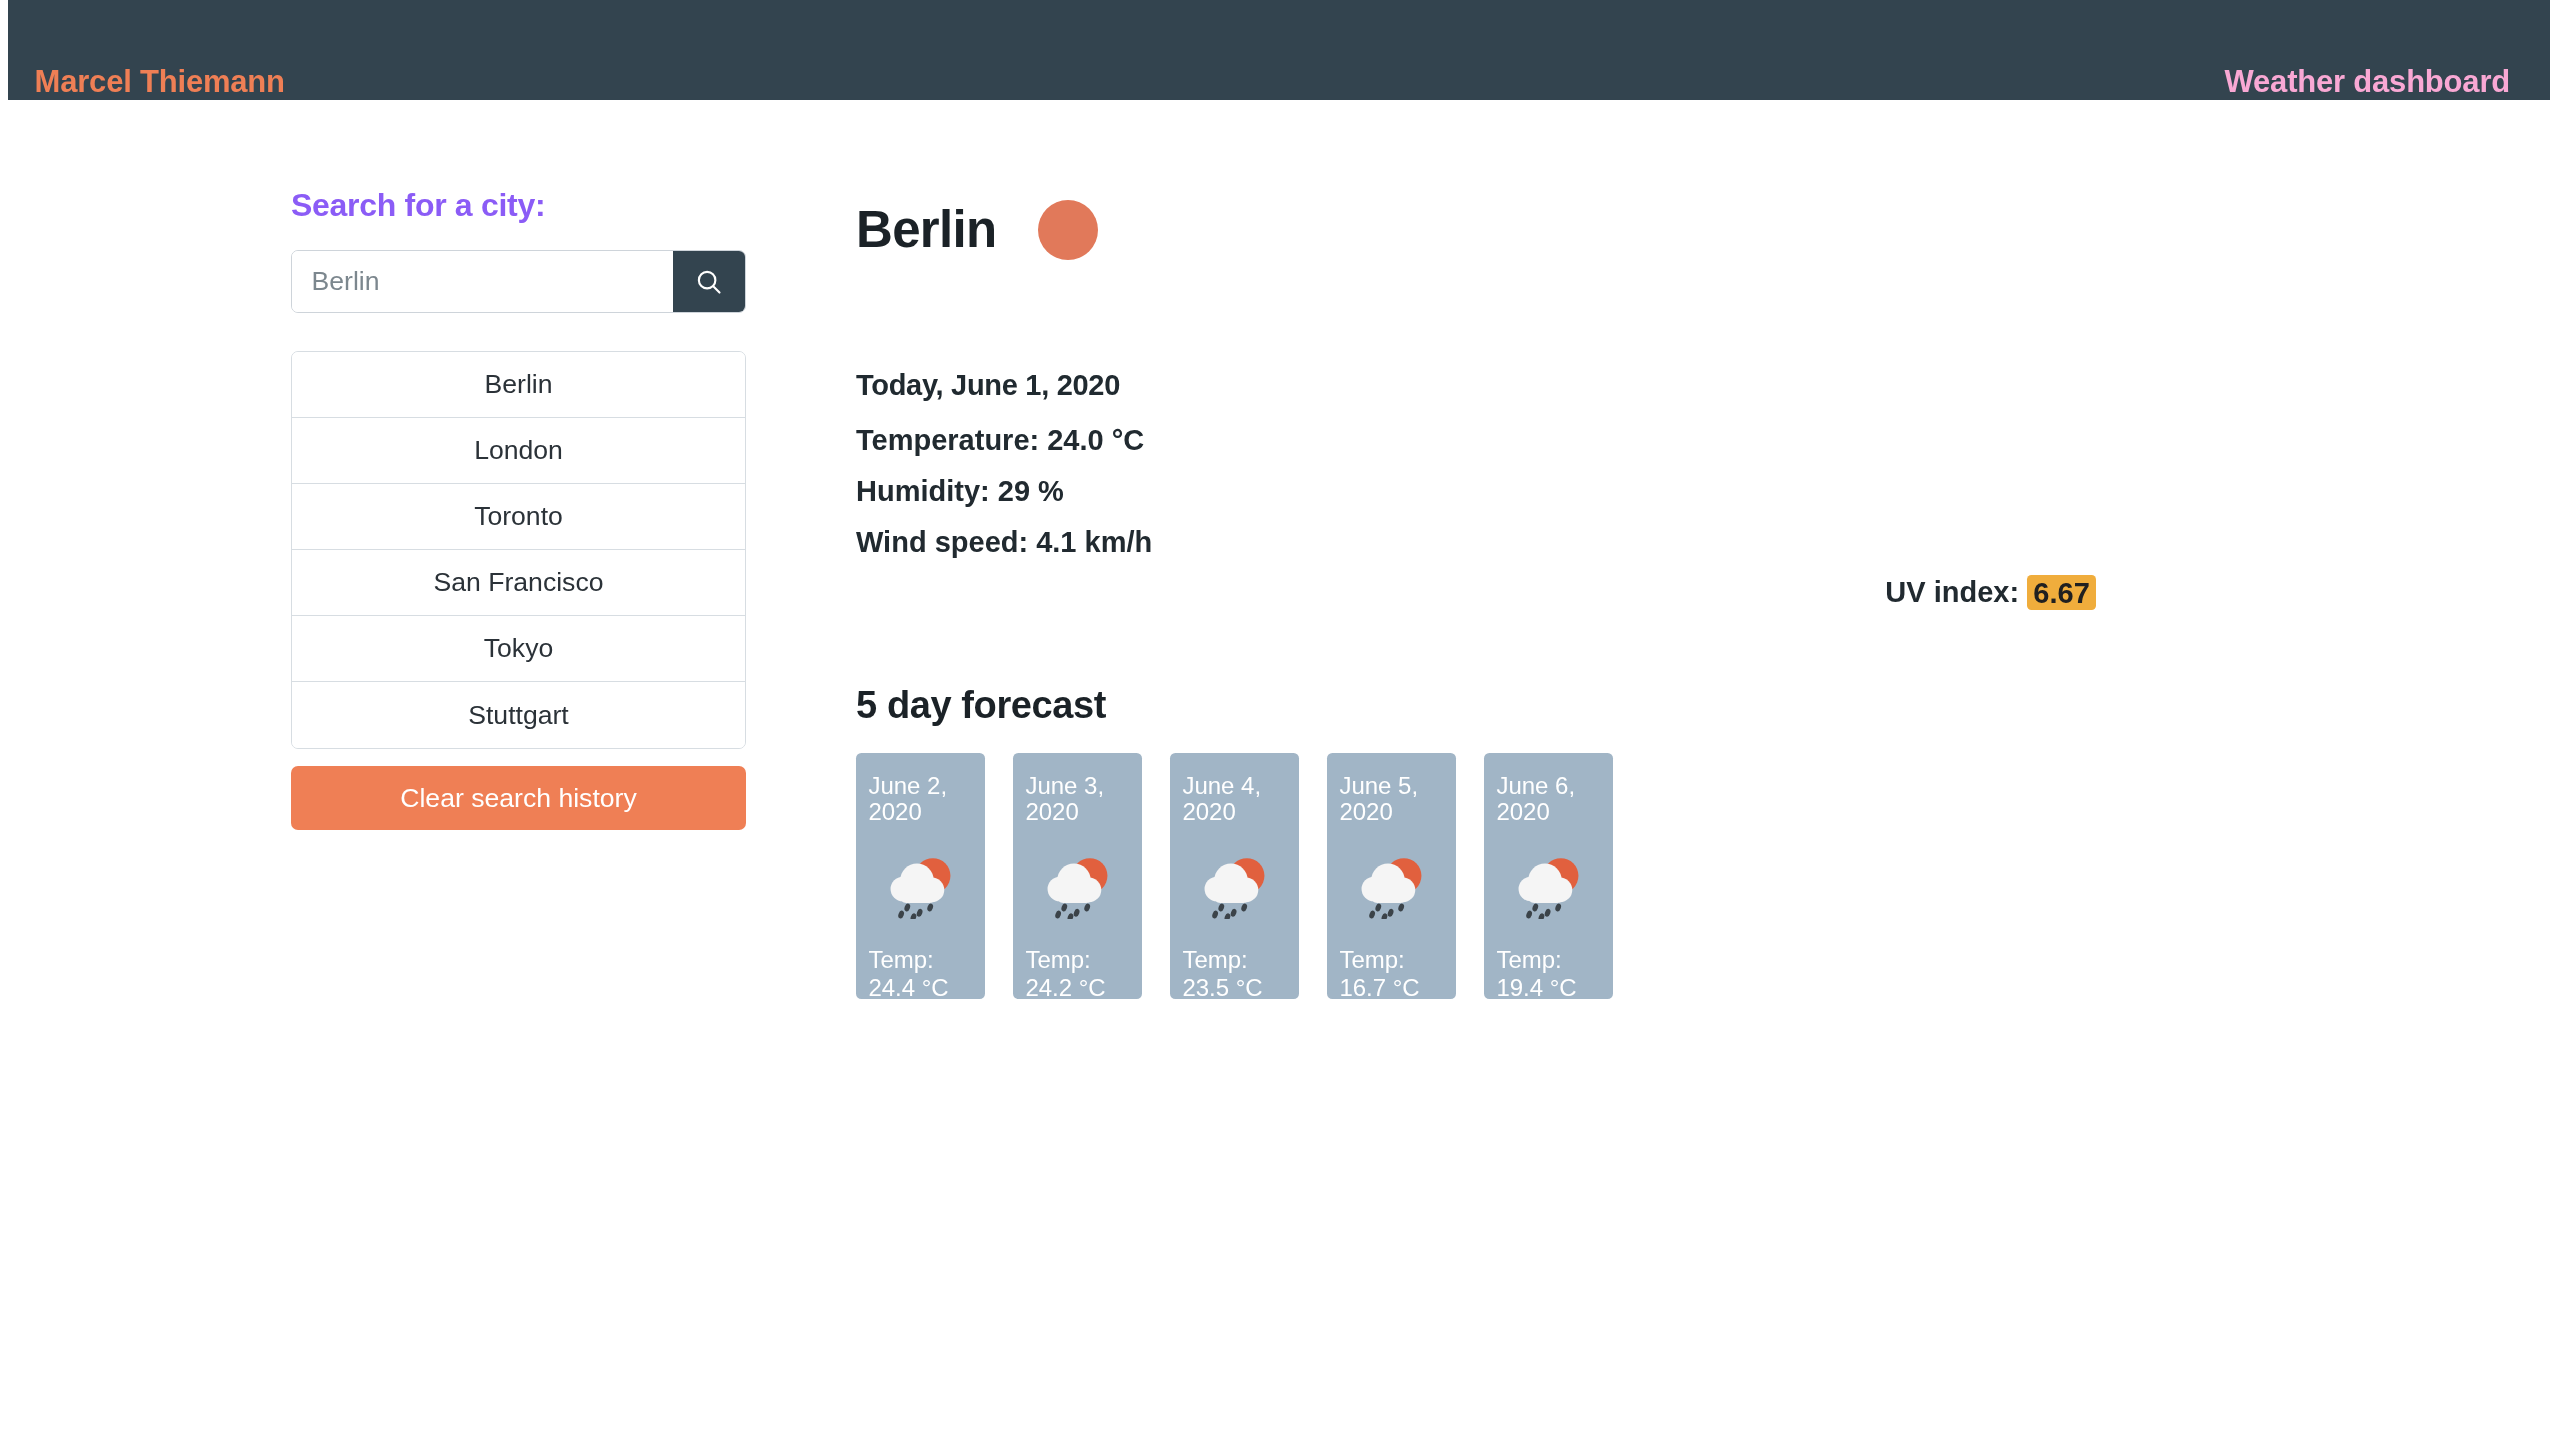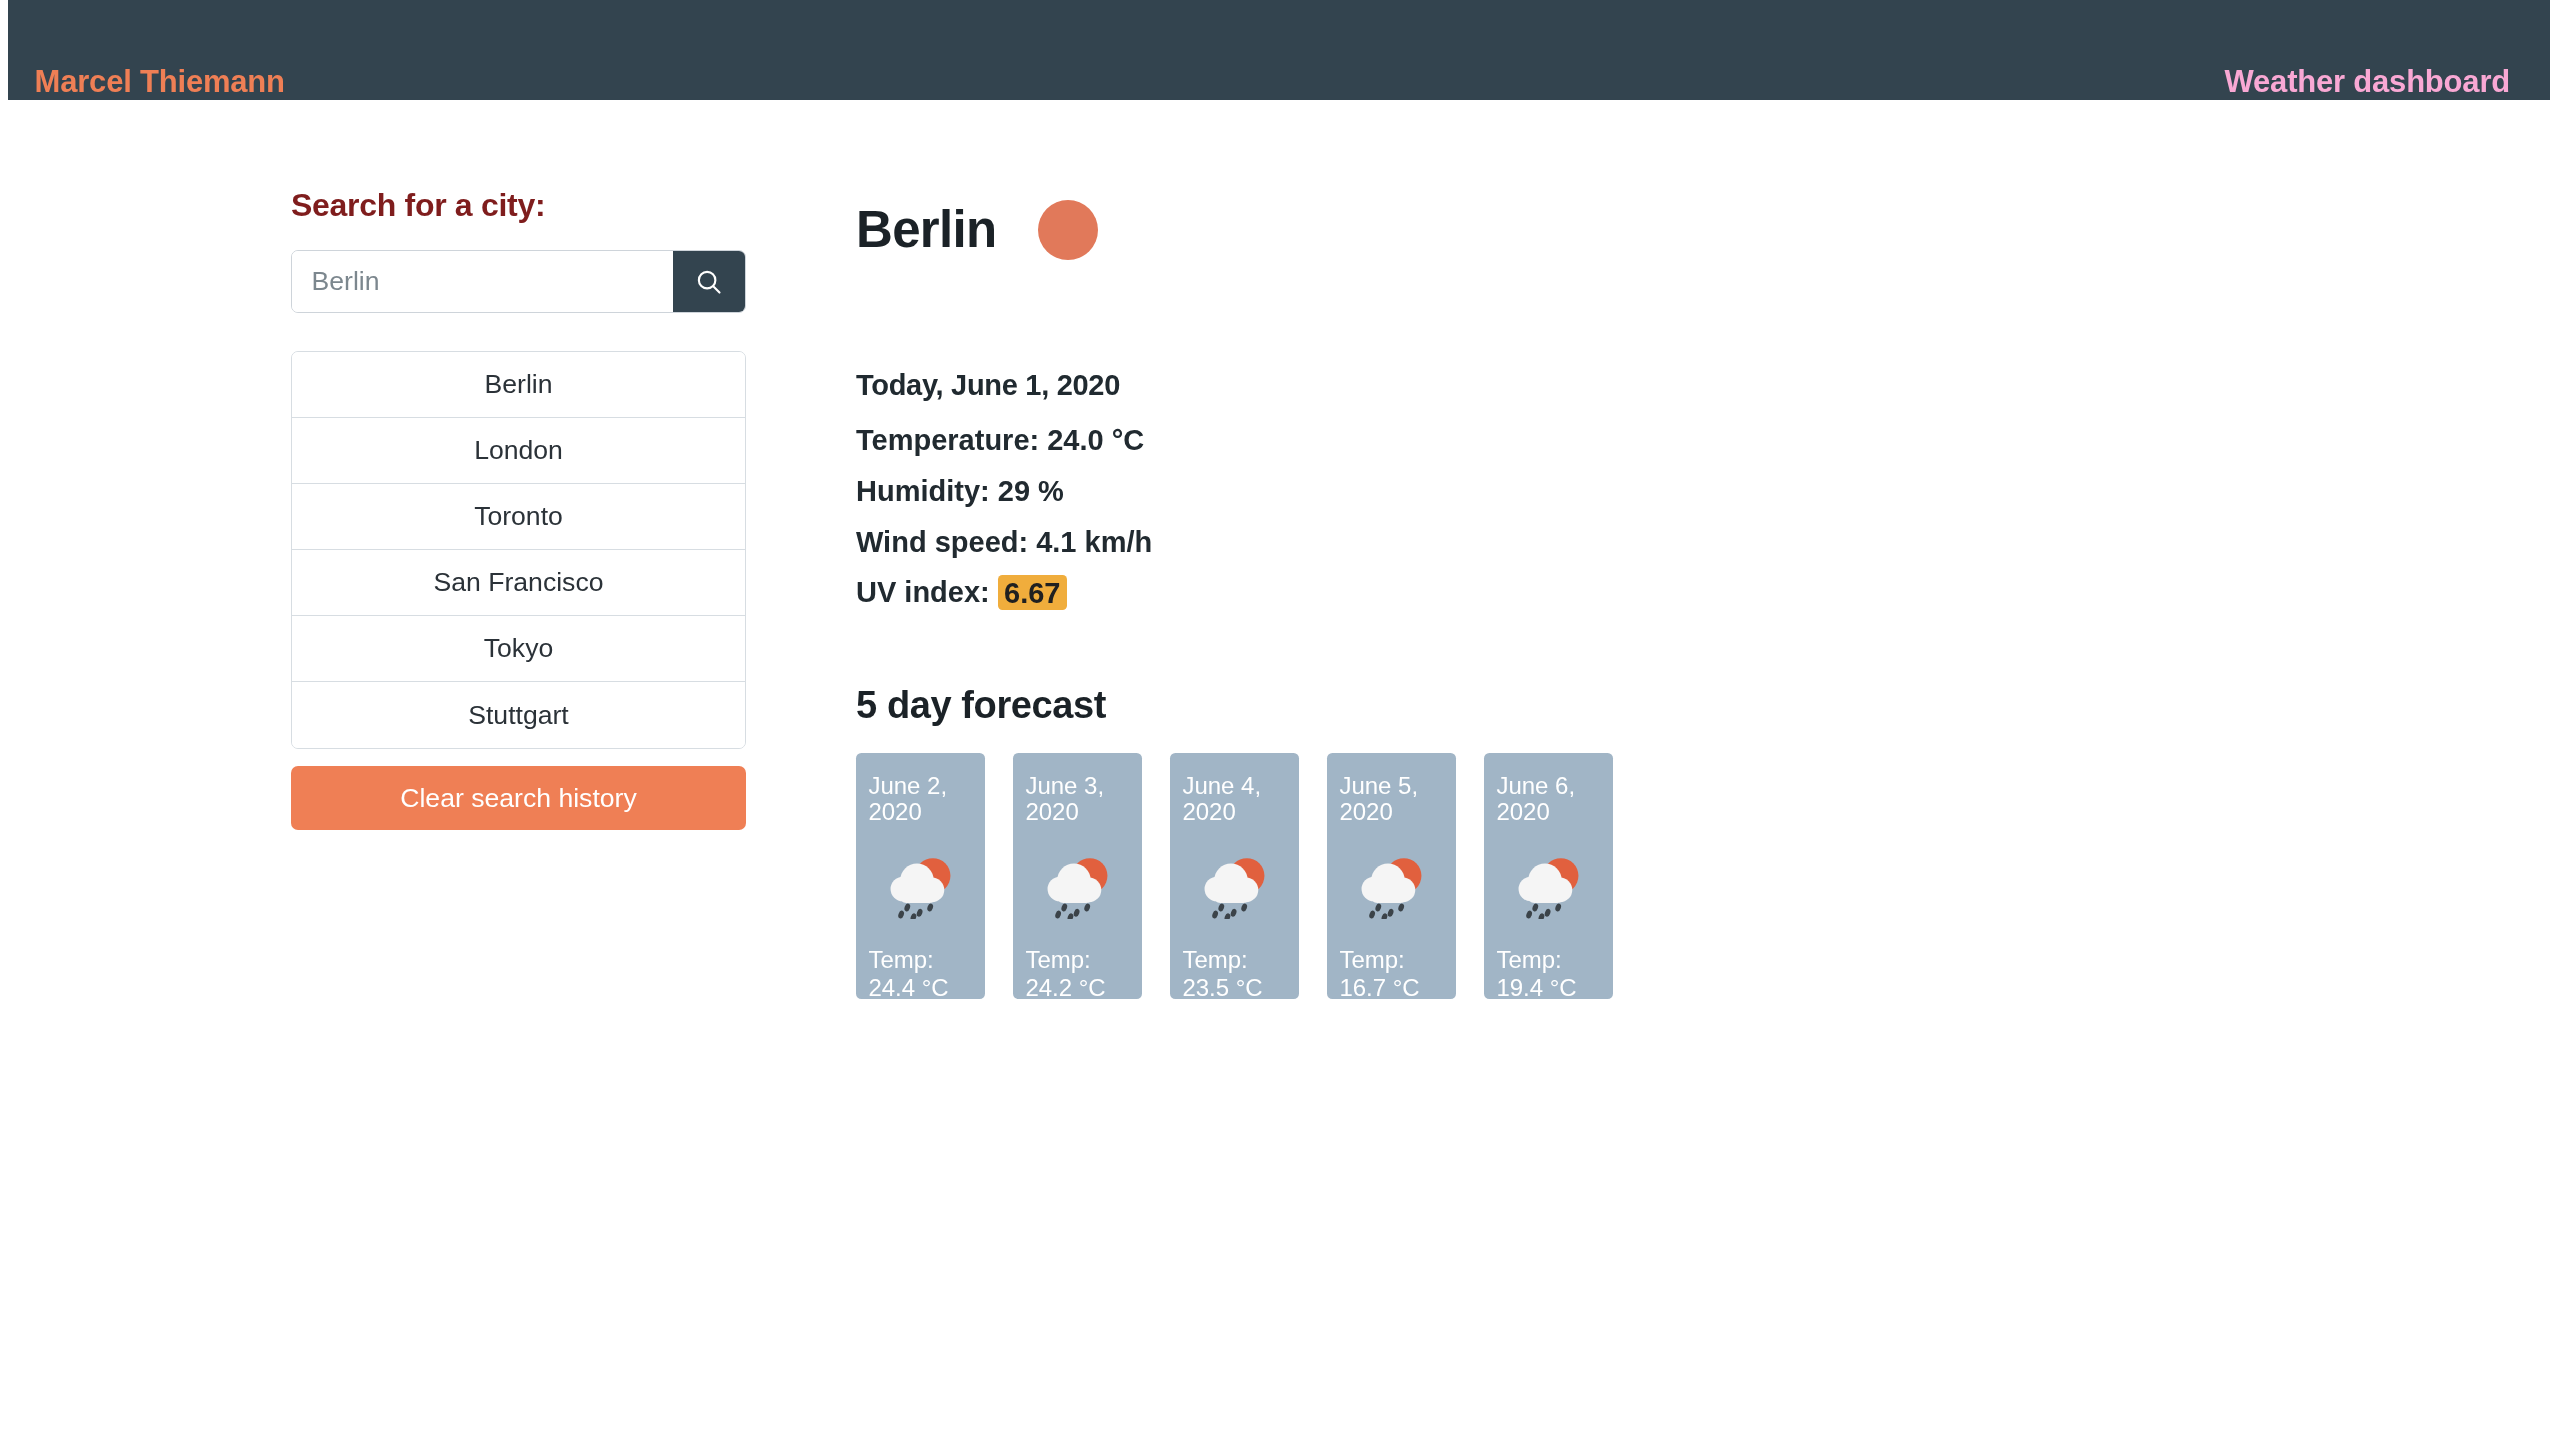--- a/index.html
+++ b/index.html
@@ -46,21 +46,21 @@
   
   .search-col {
     position: absolute;
     left: 291px;
     top: 87px;
     width: 455px;
   }
   .search-label {
     font-size: 32px;
     font-weight: 700;
-    color: #7f1d1d;
+    color: #8b5cf6;
     letter-spacing: -0.3px;
     margin-bottom: 26px;
   }
   .search-row {
     display: flex;
     width: 455px;
     height: 63px;
     border: 1.8px solid #ced4da;
     border-radius: 7px;
     overflow: hidden;
@@ -157,21 +157,21 @@
     letter-spacing: -0.3px;
     margin-bottom: 21px;
   }
   .metric {
     font-size: 29px;
     color: #212a30;
     line-height: 1.2;
     margin-bottom: 16px;
     font-weight: bold;
   }
-  .metric:last-child { margin-bottom: 0; }
+  .metric:last-child { margin-bottom: 0; text-align: right; }
   .uv-badge {
     background: #f0ad3c;
     color: #202020;
     padding: 1.8px 6.2px;
     border-radius: 4.4px;
   }
 
   
   .forecast-title {
     margin-top: 74px;

